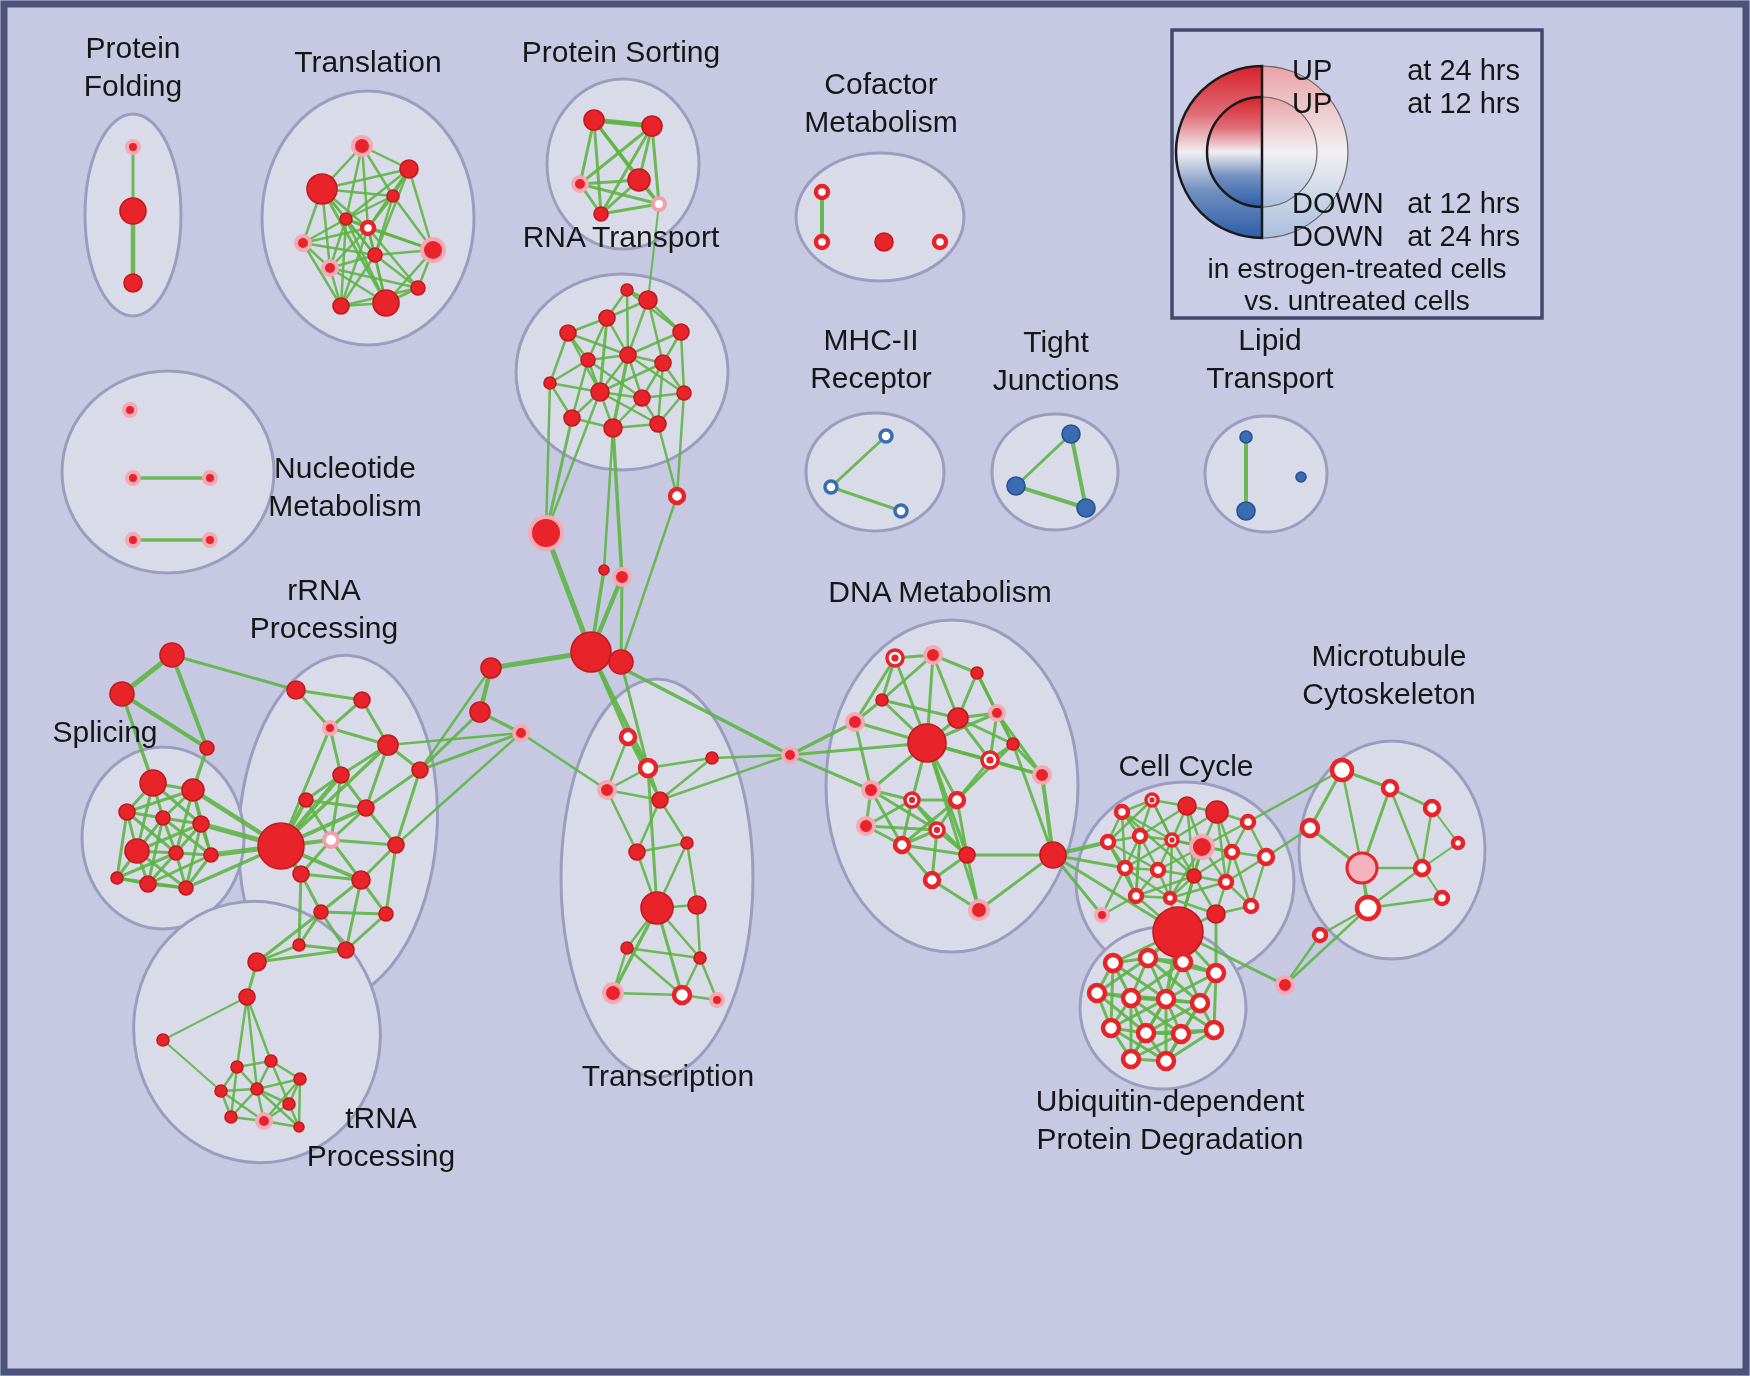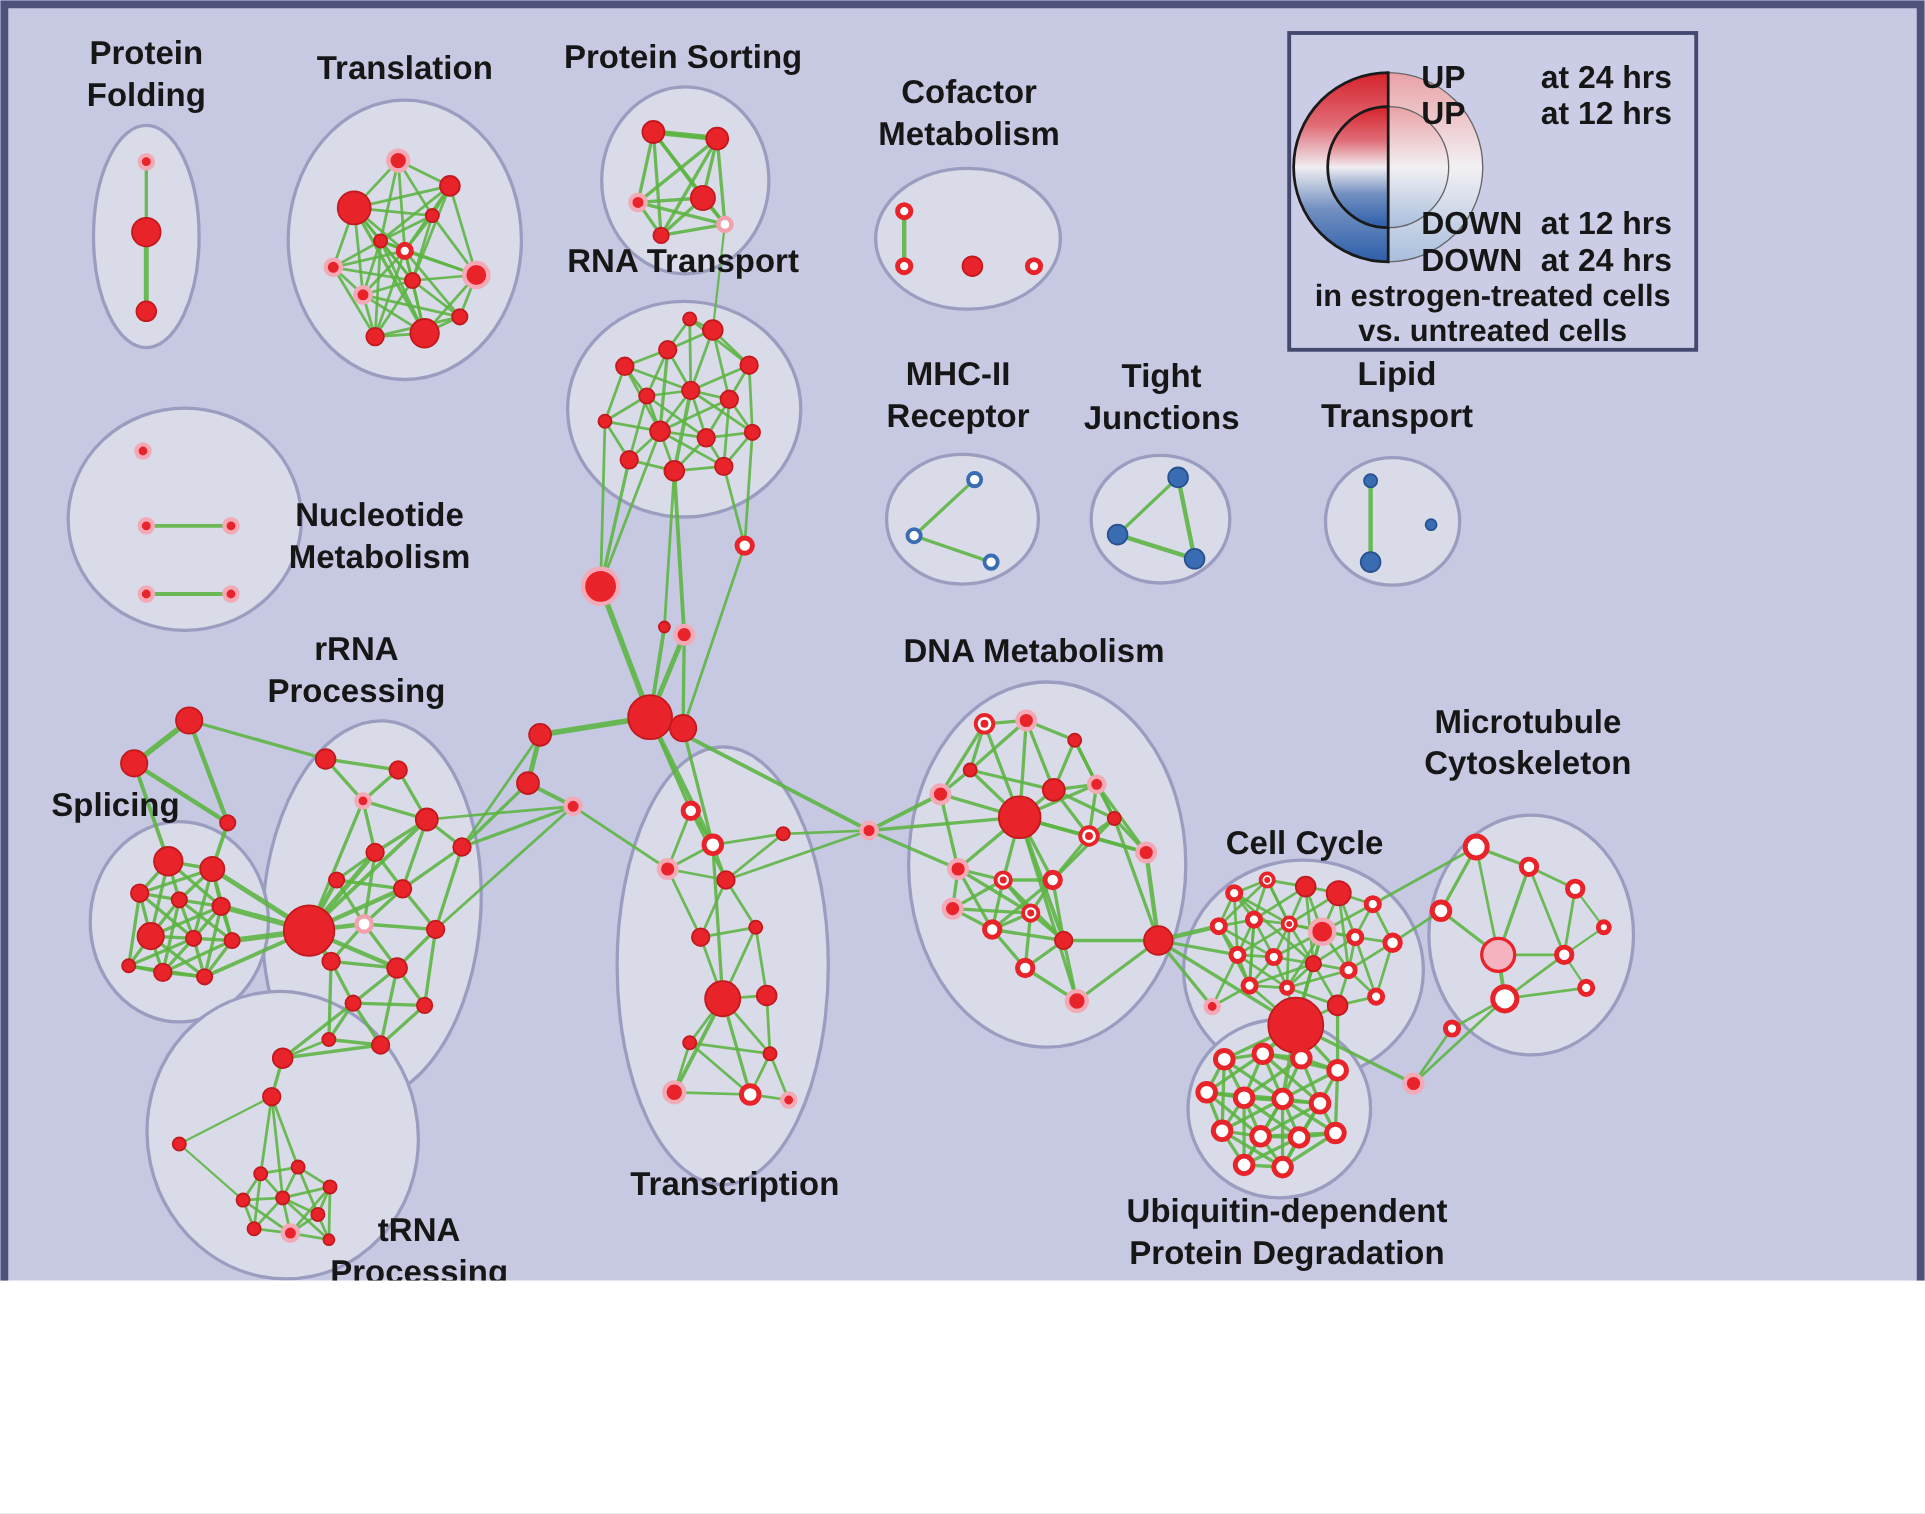--- a/index.html
+++ b/index.html
@@ -1,16 +1,16 @@
 <!DOCTYPE html>
 <html><head>
 <meta charset="utf-8">
 <style>
   html, body { margin: 0; padding: 0; background: #ffffff; }
-  .figure-wrap { width: 1750px; height: 1164px; position: relative; font-weight: bold; }
+  .figure-wrap { width: 1750px; height: 1376px; position: relative; }
   svg { display: block; }
   text { font-family: "Liberation Sans", sans-serif; fill: #161616; }
   .cluster-label { font-size: 30px; }
   .legend-label { font-size: 29px; }
   .legend-caption { font-size: 28px; }
 </style>
 </head>
 <body>
 
 <div class="figure-wrap">

